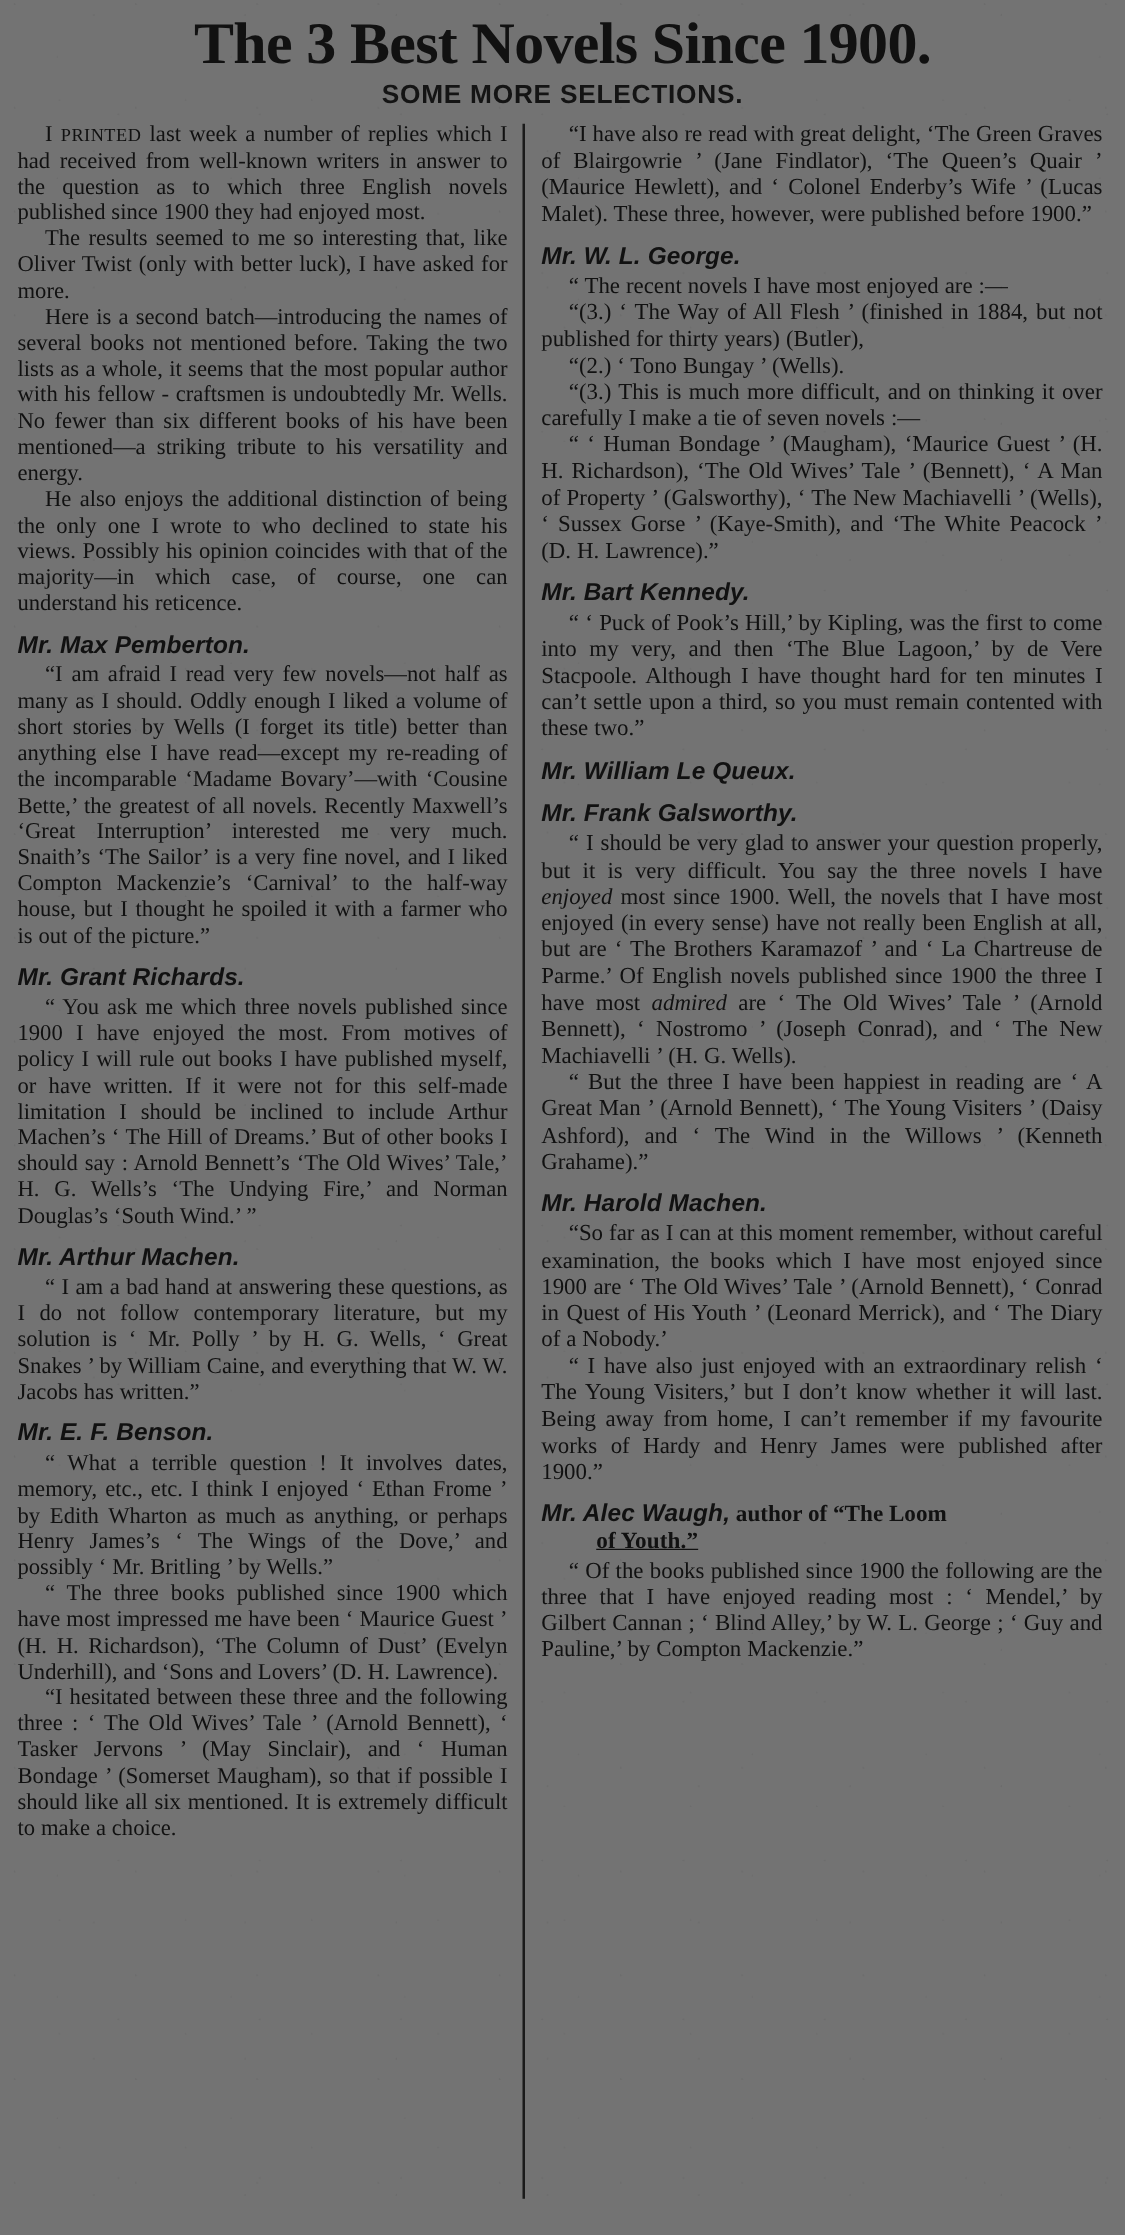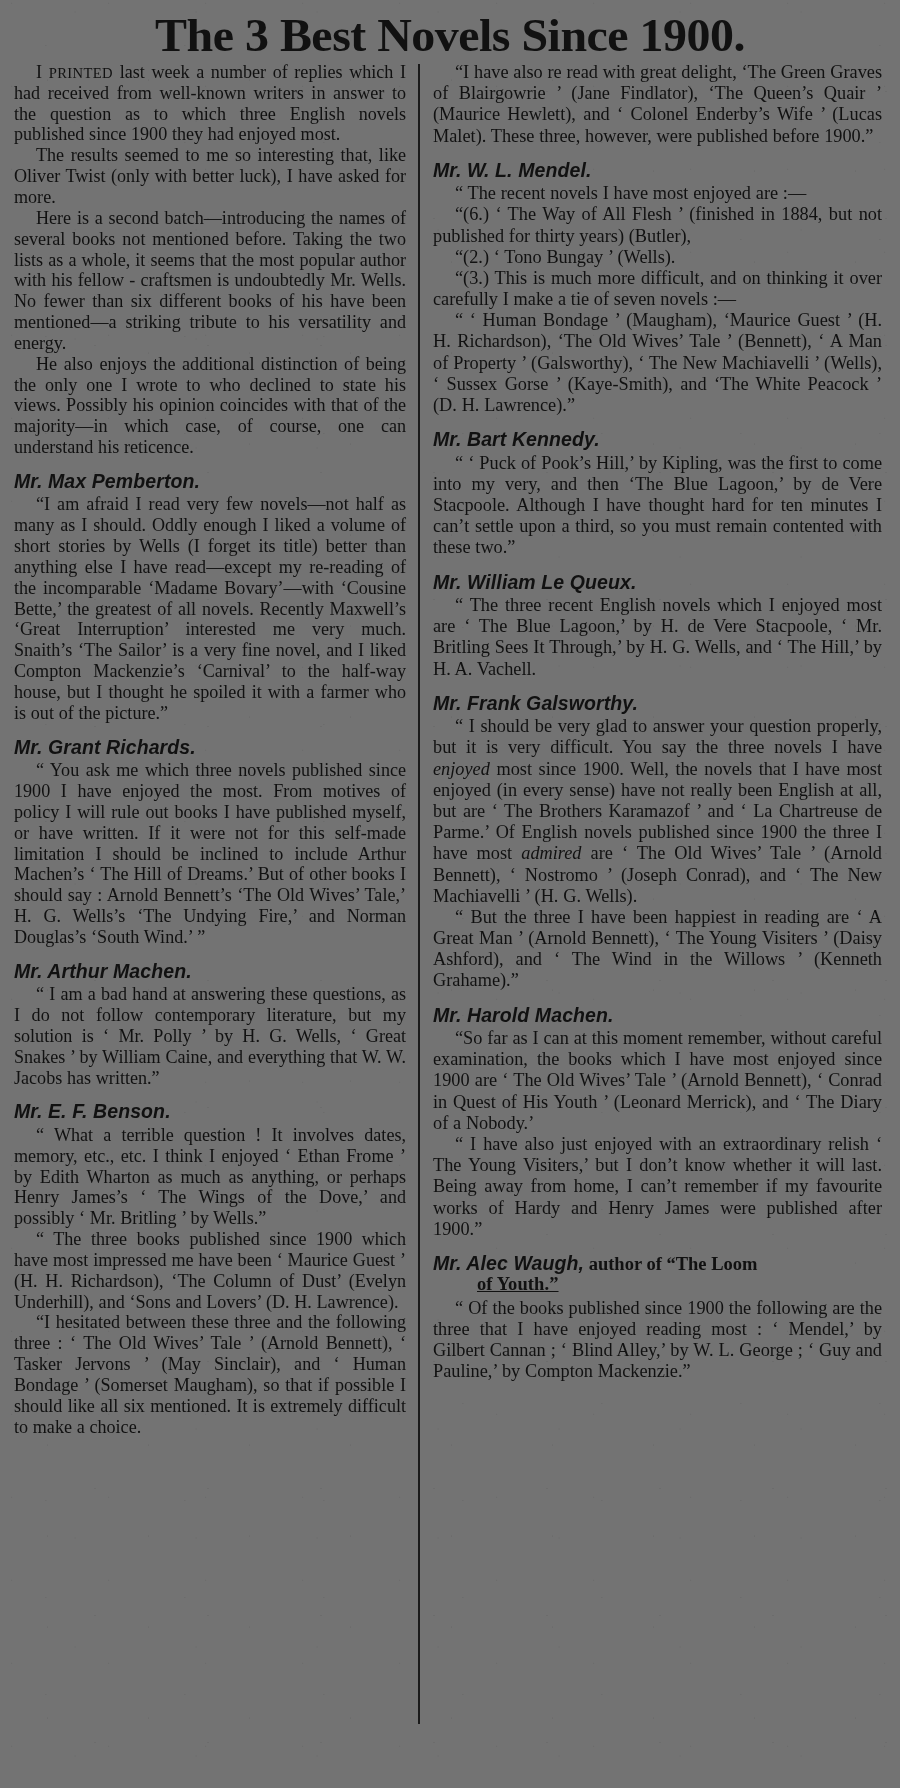--- a/index.html
+++ b/index.html
@@ -145,20 +145,21 @@
     background-size: 97px 83px, 121px 109px, 139px 97px, 113px 127px, 101px 91px;
   }
 </style>
 </head>
 <body>
 
 <div class="page">
 
   <div class="masthead">
     <div class="headline">The 3 Best Novels Since 1900.</div>
+    <div class="subhead">SOME MORE SELECTIONS.</div>
   </div>
 
   <div class="columns">
 
     <div class="col col-left">
       <div id="left-intro">
           <p class="para"><span>I </span><span class="smallcaps">PRINTED</span> last week a number of replies which I had received from well-known writers in answer to the question as to which three English novels published since 1900 they had enjoyed most.</p>
           <p class="para">The results seemed to me so interesting that, like Oliver Twist (only with better luck), I have asked for more.</p>
           <p class="para">Here is a second batch—introducing the names of several books not mentioned before. Taking the two lists as a whole, it seems that the most popular author with his fellow - craftsmen is undoubtedly Mr. Wells. No fewer than six different books of his have been mentioned—a striking tribute to his versatility and energy.</p>
           <p class="para">He also enjoys the additional distinction of being the only one I wrote to who declined to state his views. Possibly his opinion coincides with that of the majority—in which case, of course, one can understand his reticence.</p>
@@ -177,30 +178,29 @@
         </div>
     </div>
 
     <div class="rule"></div>
 
     <div class="col col-right">
       <div id="right-continued">
           <p class="para">“I have also re read with great delight, ‘The Green Graves of Blairgowrie ’ (Jane Findlator), ‘The Queen’s Quair ’ (Maurice Hewlett), and ‘ Colonel Enderby’s Wife ’ (Lucas Malet). These three, however, were published before 1900.”</p>
         </div>
       <div id="right-sections">
-          <h3 class="byline">Mr. W. L. Mendel.</h3>
+          <h3 class="byline">Mr. W. L. George.</h3>
           <p class="para">“ The recent novels I have most enjoyed are :—</p>
-          <p class="para">“(6.) ‘ The Way of All Flesh ’ (finished in 1884, but not published for thirty years) (Butler),</p>
+          <p class="para">“(3.) ‘ The Way of All Flesh ’ (finished in 1884, but not published for thirty years) (Butler),</p>
           <p class="para">“(2.) ‘ Tono Bungay ’ (Wells).</p>
           <p class="para">“(3.) This is much more difficult, and on thinking it over carefully I make a tie of seven novels :—</p>
           <p class="para">“ ‘ Human Bondage ’ (Maugham), ‘Maurice Guest ’ (H. H. Richardson), ‘The Old Wives’ Tale ’ (Bennett), ‘ A Man of Property ’ (Galsworthy), ‘ The New Machiavelli ’ (Wells), ‘ Sussex Gorse ’ (Kaye-Smith), and ‘The White Peacock ’ (D. H. Lawrence).”</p>
           <h3 class="byline">Mr. Bart Kennedy.</h3>
           <p class="para">“ ‘ Puck of Pook’s Hill,’ by Kipling, was the first to come into my very, and then ‘The Blue Lagoon,’ by de Vere Stacpoole. Although I have thought hard for ten minutes I can’t settle upon a third, so you must remain contented with these two.”</p>
           <h3 class="byline">Mr. William Le Queux.</h3>
-          <p class="para">“ The three recent English novels which I enjoyed most are ‘ The Blue Lagoon,’ by H. de Vere Stacpoole, ‘ Mr. Britling Sees It Through,’ by H. G. Wells, and ‘ The Hill,’ by H. A. Vachell.</p>
           <h3 class="byline">Mr. Frank Galsworthy.</h3>
           <p class="para">“ I should be very glad to answer your question properly, but it is very difficult. You say the three novels I have <em class="emph">enjoyed</em> most since 1900. Well, the novels that I have most enjoyed (in every sense) have not really been English at all, but are ‘ The Brothers Karamazof ’ and ‘ La Chartreuse de Parme.’ Of English novels published since 1900 the three I have most <em class="emph">admired</em> are ‘ The Old Wives’ Tale ’ (Arnold Bennett), ‘ Nostromo ’ (Joseph Conrad), and ‘ The New Machiavelli ’ (H. G. Wells).</p>
           <p class="para">“ But the three I have been happiest in reading are ‘ A Great Man ’ (Arnold Bennett), ‘ The Young Visiters ’ (Daisy Ashford), and ‘ The Wind in the Willows ’ (Kenneth Grahame).”</p>
           <h3 class="byline">Mr. Harold Machen.</h3>
           <p class="para">“So far as I can at this moment remember, without careful examination, the books which I have most enjoyed since 1900 are ‘ The Old Wives’ Tale ’ (Arnold Bennett), ‘ Conrad in Quest of His Youth ’ (Leonard Merrick), and ‘ The Diary of a Nobody.’</p>
           <p class="para">“ I have also just enjoyed with an extraordinary relish ‘ The Young Visiters,’ but I don’t know whether it will last. Being away from home, I can’t remember if my favourite works of Hardy and Henry James were published after 1900.”</p>
           <h3 class="byline"><span>Mr. Alec Waugh,</span><span class="plain"> author of “The Loom</span><span class="waugh-second">of Youth.”</span></h3>
           <p class="para">“ Of the books published since 1900 the following are the three that I have enjoyed reading most : ‘ Mendel,’ by Gilbert Cannan ; ‘ Blind Alley,’ by W. L. George ; ‘ Guy and Pauline,’ by Compton Mackenzie.”</p>
         </div>
     </div>

